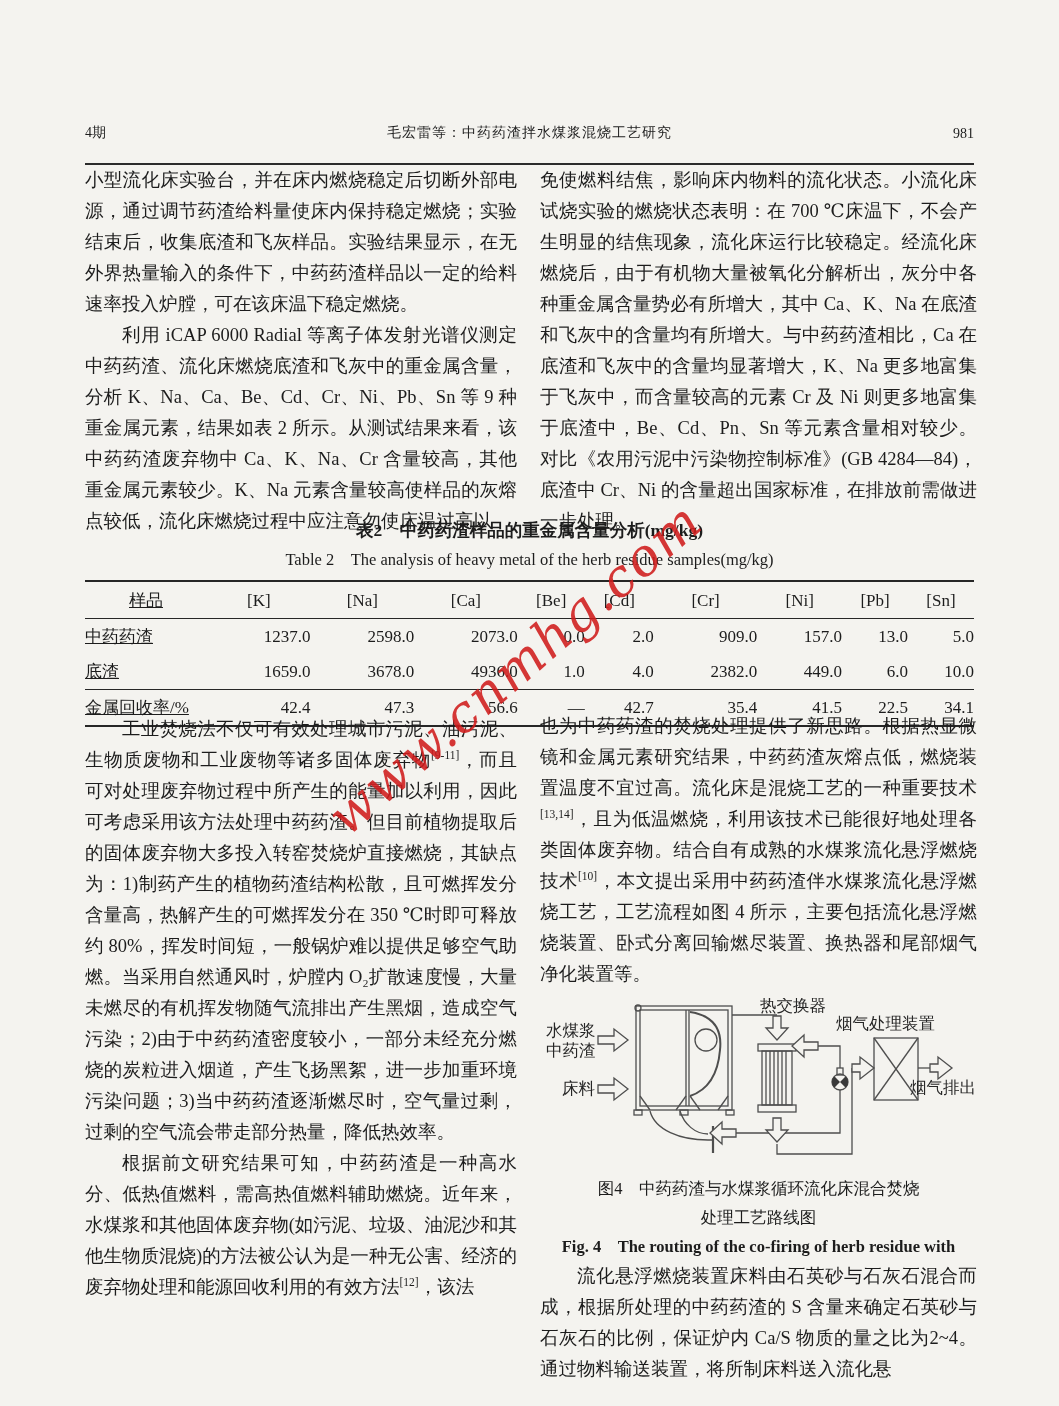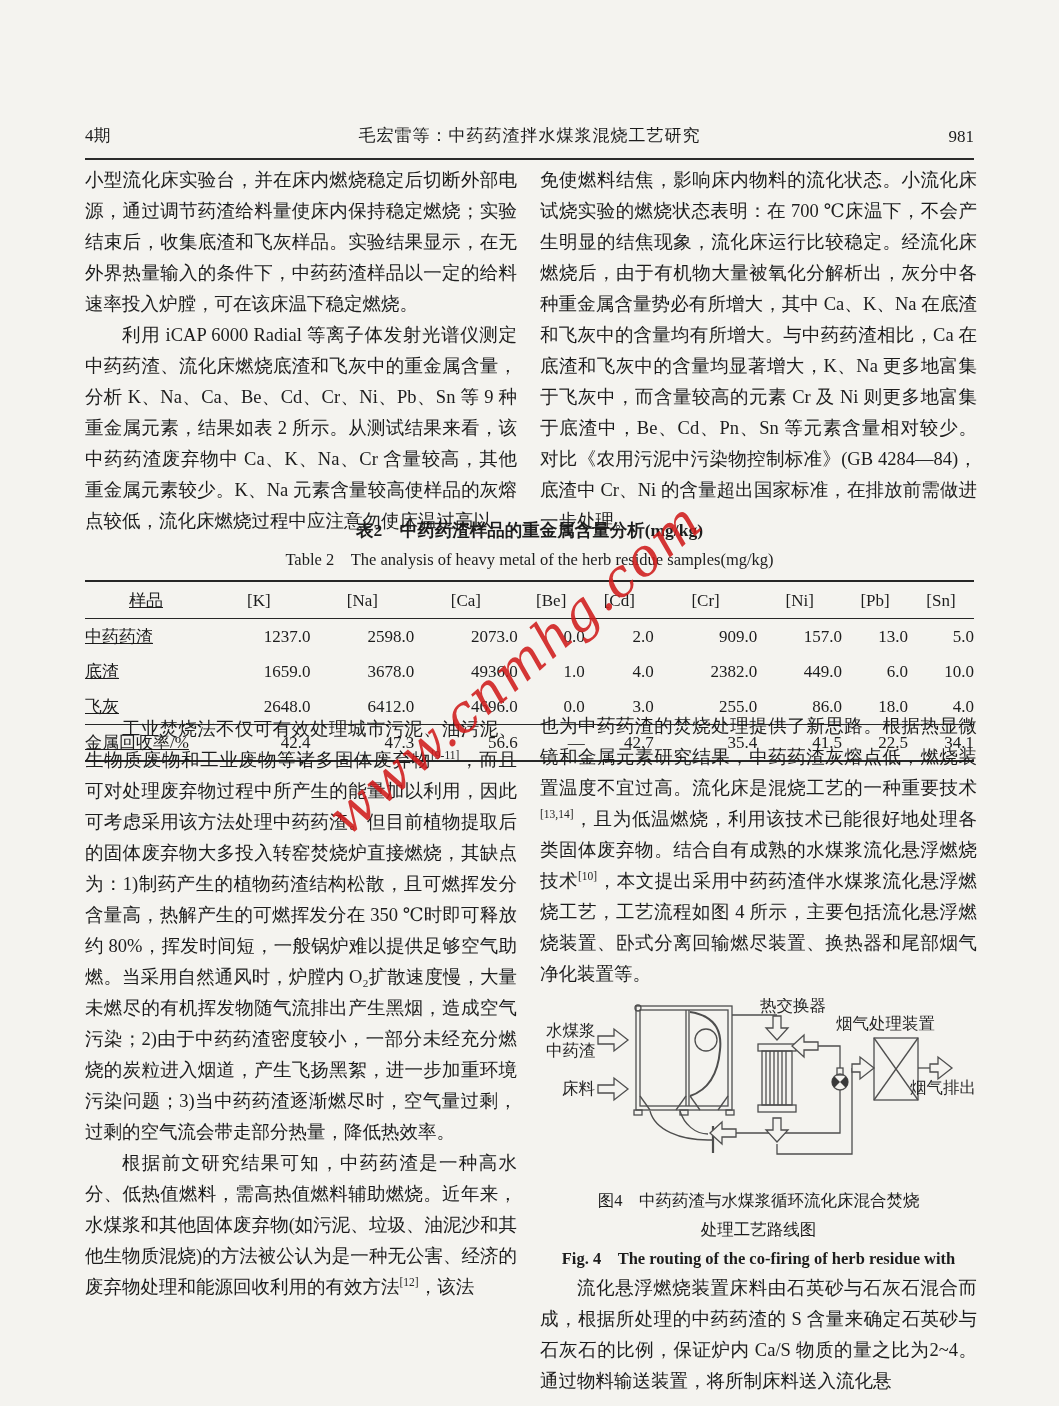--- a/index.html
+++ b/index.html
@@ -1,21 +1,21 @@
 <!DOCTYPE html>
 <html><head>
 <meta charset="utf-8">
 <style>
   html,body{margin:0;padding:0;}
   body{background:#e8e6e1;font-family:"Liberation Serif","DejaVu Serif",serif;color:#1c1c1c;}
   .page{position:relative;width:1059px;height:1406px;background:#f4f3ef;margin:0 auto;overflow:hidden;}
 
   
   .hdr{position:absolute;top:124px;left:85px;width:889px;display:flex;justify-content:space-between;
-       align-items:flex-end;font-size:17px;padding-bottom:11px;border-bottom:2px solid #2b2b2b;}
+       align-items:flex-end;font-size:14px;padding-bottom:21px;border-bottom:2px solid #2b2b2b;}
   .hdr .mid{letter-spacing:1px;}
 
   
   .col{position:absolute;font-size:18.5px;line-height:31px;text-align:justify;text-justify:inter-character;}
   .col p{margin:0;}
   .col p.ind{text-indent:2em;}
   sup.ref{font-size:11.5px;vertical-align:super;line-height:0;}
 
   .top-left{top:165px;left:85px;width:432px;}
   .top-right{top:165px;left:540px;width:437px;}
@@ -35,21 +35,21 @@
   
   .bot-left{top:714px;left:85px;width:432px;}
   .bot-right{top:711px;left:540px;width:437px;}
   h2.sec{font-size:23px;line-height:37px;margin:0 0 13px 0;font-family:"Liberation Sans","DejaVu Sans",sans-serif;
          font-weight:bold;text-align:left;}
   h2.sec .num{margin-right:22px;}
 
   
   .fig{margin-top:8px;}
   .fig svg{display:block;}
-  .figcap{text-align:center;font-size:16.5px;line-height:29px;margin-top:16px;}
+  .figcap{text-align:center;font-size:16.5px;line-height:29px;margin-top:4px;}
   .figcap .en{font-weight:bold;text-align:center;}
   .lastp{margin-top:10px;}
 
   
   .wmark{position:absolute;left:278px;top:640px;width:470px;text-align:center;
          transform:rotate(-41deg);color:#d01c1c;opacity:0.88;font-size:52px;
          font-style:italic;font-family:"DejaVu Serif",serif;letter-spacing:2px;
          pointer-events:none;z-index:5;}
 </style>
 </head>
@@ -108,32 +108,20 @@
           <td class="c-num">1659.0</td>
           <td class="c-num">3678.0</td>
           <td class="c-num">4936.0</td>
           <td class="c-num">1.0</td>
           <td class="c-num">4.0</td>
           <td class="c-num">2382.0</td>
           <td class="c-num">449.0</td>
           <td class="c-num">6.0</td>
           <td class="c-num">10.0</td>
         </tr>
-        <tr>
-          <td class="c-first">飞灰</td>
-          <td class="c-num">2648.0</td>
-          <td class="c-num">6412.0</td>
-          <td class="c-num">4696.0</td>
-          <td class="c-num">0.0</td>
-          <td class="c-num">3.0</td>
-          <td class="c-num">255.0</td>
-          <td class="c-num">86.0</td>
-          <td class="c-num">18.0</td>
-          <td class="c-num">4.0</td>
-        </tr>
         <tr class="recov">
           <td class="c-first">金属回收率/%</td>
           <td class="c-num">42.4</td>
           <td class="c-num">47.3</td>
           <td class="c-num">56.6</td>
           <td class="c-num">—</td>
           <td class="c-num">42.7</td>
           <td class="c-num">35.4</td>
           <td class="c-num">41.5</td>
           <td class="c-num">22.5</td>

